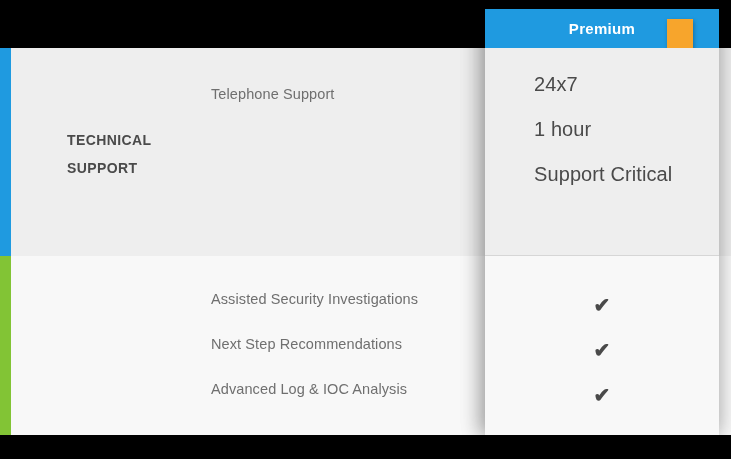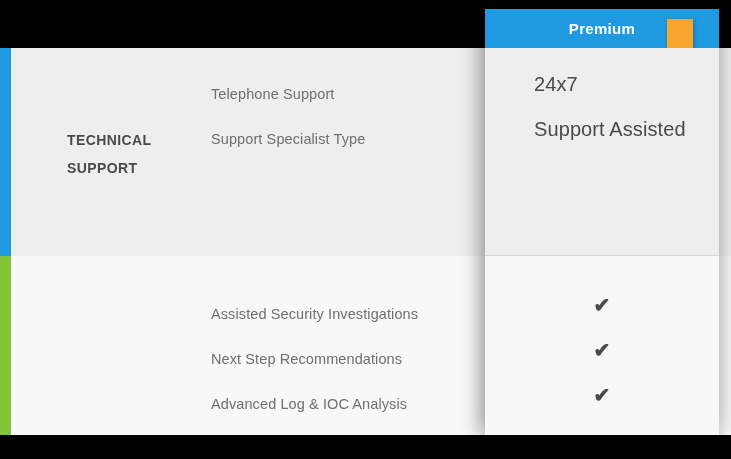--- a/index.html
+++ b/index.html
@@ -81,21 +81,21 @@
   }
   .feature-row {
     height: 45px;
     display: flex;
     align-items: center;
     font-size: 14.5px;
     color: #6f6f6f;
     letter-spacing: 0.1px;
   }
   .section.tech .features { top: 23px; }
-  .section.sec  .features { top: 35px; }
+  .section.sec  .features { top: 20px; }
 
   .check {
     color: #2ecc60;
     font-size: 19px;
     line-height: 1;
     font-weight: bold;
   }
 
   
   .plan-card {
@@ -171,21 +171,20 @@
 
   <div class="table">
 
     <div class="section tech">
       <div class="accent-bar blue"></div>
       <div class="section-title">TECHNICAL
 SUPPORT</div>
 
       <div class="features">
         <div class="feature-row">Telephone Support</div>
-        <div class="feature-row">Support Specialist Type</div>
       </div>
     </div>
 
     <div class="section sec">
       <div class="accent-bar green"></div>
 
       <div class="features">
         <div class="feature-row">Assisted Security Investigations</div>
         <div class="feature-row">Next Step Recommendations</div>
         <div class="feature-row">Advanced Log &amp; IOC Analysis</div>
@@ -198,21 +197,22 @@
     <div class="plan-header">
       <span class="plan-header-label">Premium</span>
       <svg class="ribbon" viewBox="0 0 26 59">
         <polygon points="0,0 26,0 26,59 13,46 0,59" fill="#f7a52c"></polygon>
       </svg>
     </div>
 
     <div class="plan-body-tech">
       <div class="plan-values">
         <div class="plan-value-row">24x7</div>
-        <div class="plan-value-row">Support Assisted</div>
+        <div class="plan-value-row">1 hour</div>
+        <div class="plan-value-row">Support Critical</div>
       </div>
     </div>
 
     <div class="plan-body-sec">
       <div class="plan-values centered">
         <div class="plan-value-row center check">✔</div>
         <div class="plan-value-row center check">✔</div>
         <div class="plan-value-row center check">✔</div>
       </div>
     </div>

